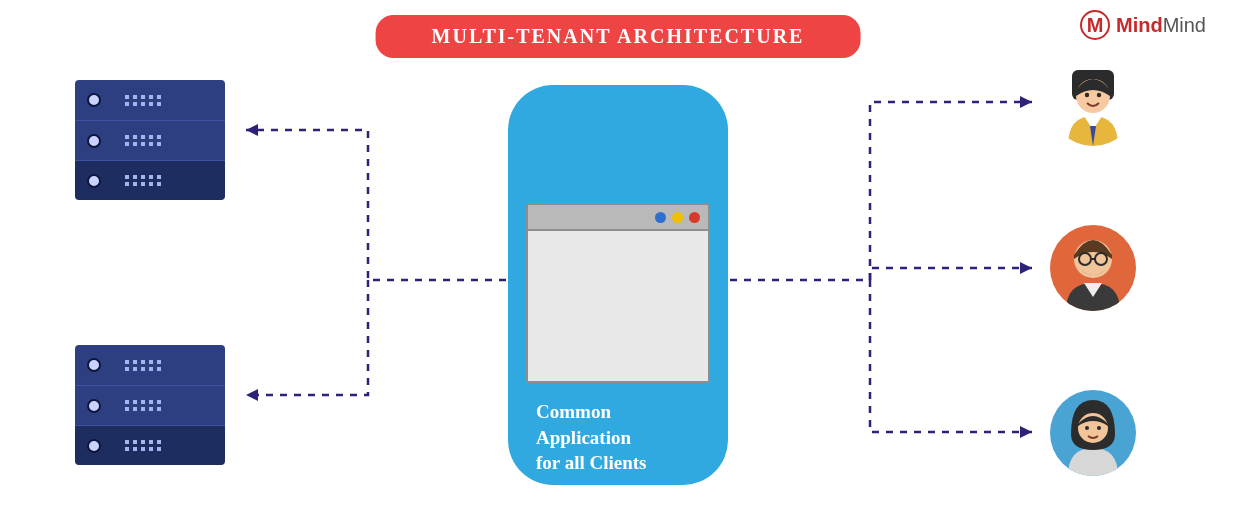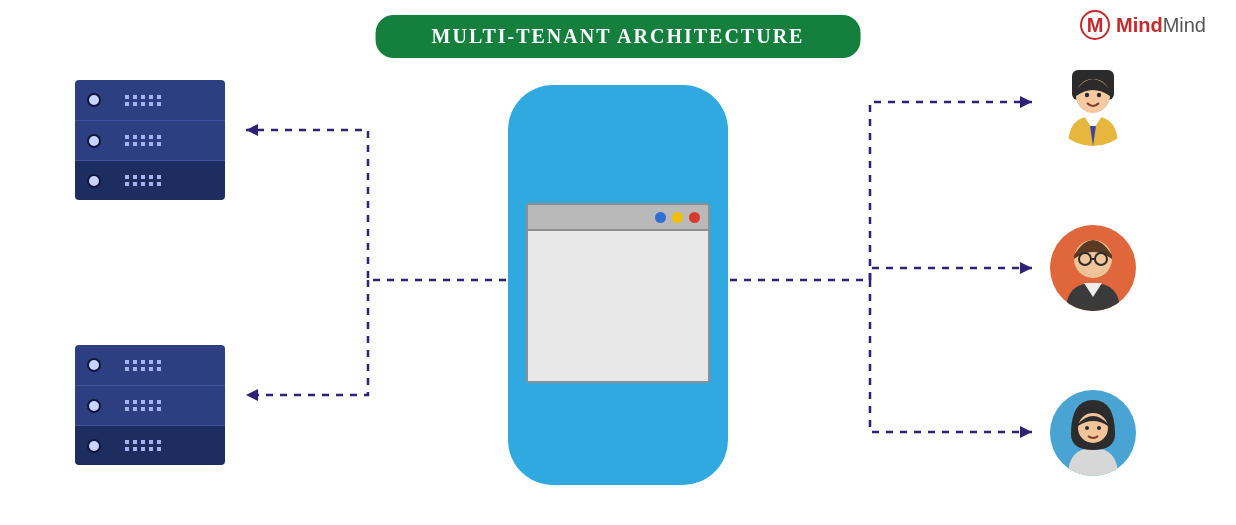--- a/index.html
+++ b/index.html
@@ -29,21 +29,21 @@
     color: #c62a2a; font-weight: 800; font-family: Arial, sans-serif;
     font-size: 20px;
   }
   .brand-text { color: #c62a2a; font-family: Arial, sans-serif; font-weight: 700; font-size: 20px; }
   .brand-text .tail { color: #555; font-weight: 500; }
 
   
   .title-pill {
     position: absolute;
     top: 15px; left: 50%; transform: translateX(-50%);
-    background: #15803d;
+    background: #ef4444;
     color: #fff;
     font-family: Georgia, serif;
     letter-spacing: 2px;
     font-weight: 600;
     font-size: 20px;
     padding: 10px 56px;
     border-radius: 18px;
     text-align: center;
   }
 
@@ -132,20 +132,23 @@
   <div class="device-inner">
     <div style="height:90px;"></div>
     <div class="browser">
       <div class="browser-bar">
         <div class="dot blue"></div>
         <div class="dot yellow"></div>
         <div class="dot red"></div>
       </div>
       <div class="browser-body"></div>
     </div>
+    <div class="device-caption" style="white-space:pre-line;">Common
+Application
+for all Clients</div>
   </div>
 </div>
 
 <div class="server-stack top">
   <div class="server-unit">
     <div class="led"></div>
     <div class="vents">
       <div class="vent-col">
           <div class="vent-dot"></div>
           <div class="vent-dot"></div>

